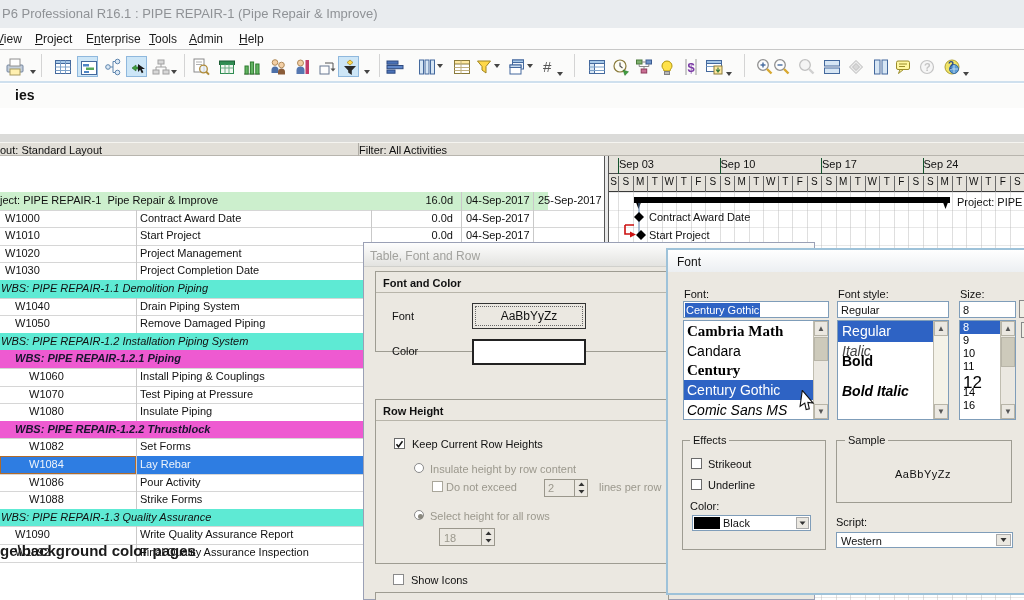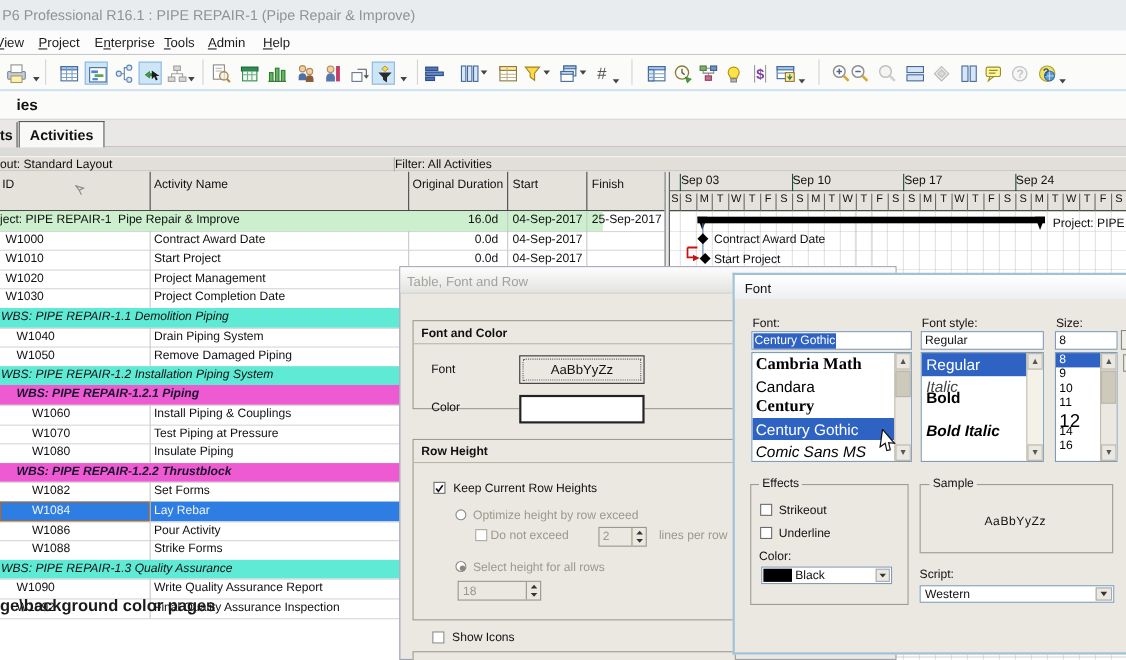--- a/index.html
+++ b/index.html
@@ -346,45 +346,27 @@
           <path d="M8 12 h8 M12 8 v8" stroke="#cfe4f4" stroke-width=".8"></path>
           <text x="6" y="12" font-size="10" font-weight="bold" fill="#2a4a8a" font-family="Liberation Sans">?</text>
         </svg>
       </span>
       <span class="tarrow" style="left:963px;top:22px;border-left-width:3.5px;border-right-width:3.5px;border-top-width:4px;"></span>
     </div>
   <div class="abs" id="toolbarline"></div>
   <div class="abs" id="paneltitle">
       <b>ies</b>
     </div>
-  <div class="abs" id="tabstrip">
-    <div id="tab-ts">ts</div>
-    <div id="tab-act">Activities</div>
-  </div>
   <div class="abs" id="bandgray"></div>
   <div class="abs" id="layoutbar">
     <span style="position:absolute;left:0;top:1px">out: Standard Layout</span>
     <span style="position:absolute;left:359px;top:1px">Filter: All Activities</span>
     <span class="vsep"></span>
   </div>
   <div class="abs" id="tablewrap">
-    <div id="thead">
-      <span class="hlabel" style="left:2px">ID</span>
-      <svg style="position:absolute;left:68px;top:12px" width="10" height="10" viewBox="0 0 10 10">
-          <path d="M1 1 L8 3 L4 5 Z M4 5 L6 9" stroke="#8a8a8a" fill="#e5e2db" stroke-width="1"></path>
-        </svg>
-      <span class="hcol" style="left:136px;"></span>
-      <span class="hlabel" style="left:140px">Activity Name</span>
-      <span class="hcol" style="left:371px;"></span>
-      <span class="hlabel" style="left:375px">Original Duration</span>
-      <span class="hcol" style="left:461px;"></span>
-      <span class="hlabel" style="left:466px">Start</span>
-      <span class="hcol" style="left:533px;"></span>
-      <span class="hlabel" style="left:538px">Finish</span>
-    </div>
     <div id="rows">
         <div class="row green" style="top:36px">
           <span style="position:absolute;left:0;">ject: PIPE REPAIR-1&nbsp; Pipe Repair &amp; Improve</span>
           <span style="position:absolute;left:371px;width:86px;text-align:right;padding-right:4px;">16.0d</span>
           <span class="sdate">04-Sep-2017</span>
           <span class="fdate">25-Sep-2017</span>
           <span class="cline" style="left:461px"></span>
           <span class="cline" style="left:533px"></span>
         </div>
         <div class="rowline" style="top:53.6px"></div>
@@ -590,57 +572,57 @@
       <div id="gbody"></div>
       <div id="gsplit"></div>
     </div>
   </div>
   <div class="abs" id="watermark" style="left:0;top:542px;font-size:15px;font-weight:bold;color:#1b1b1b;white-space:nowrap;">ge\background color pages</div>
 
   <div class="dlg" id="dlg1" style="left:363px;top:242px;width:452px;height:358px;border:1px solid #9aa0b5;">
     <div style="position:absolute;left:0;top:0;right:0;height:24px;background:linear-gradient(#fdfdfd,#e3e3e0);border-bottom:1px solid #d0d0cc;">
       <span style="position:absolute;left:6px;top:6px;font-size:12px;color:#a2a29e;">Table, Font and Row</span>
     </div>
-    <div class="gb" style="left:11px;top:48px;width:294px;height:81px;">
+    <div class="gb" style="left:11px;top:28px;width:294px;height:81px;">
       <span class="gbtitle">Font and Color</span>
       <span class="gbline"></span>
       <span class="lbl" style="left:16px;top:38px;">Font</span>
       <span class="lbl" style="left:16px;top:73px;">Color</span>
       <span style="position:absolute;left:96px;top:31px;width:114px;height:26px;background:#ebe8e1;border:1px solid #333;">
         <span style="position:absolute;left:2px;top:2px;right:2px;bottom:2px;border:1px dotted #666;"></span>
         <span style="position:absolute;left:0;top:5px;width:100%;text-align:center;font-size:12px;color:#111;">AaBbYyZz</span>
       </span>
       <span style="position:absolute;left:96px;top:67px;width:114px;height:26px;background:#fff;border:2px solid #222;"></span>
     </div>
     <div class="gb" style="left:11px;top:156px;width:294px;height:165px;">
       <span class="gbtitle">Row Height</span>
       <span class="gbline"></span>
       <span class="cb" style="left:18px;top:38px;">
           <svg width="9" height="9" viewBox="0 0 9 9">
             <path d="M1.5 4.2 L3.5 6.8 L7.5 1.2" stroke="#111" stroke-width="1.5" fill="none"></path>
           </svg>
         </span>
       <span class="lbl" style="left:36px;top:38px;">Keep Current Row Heights</span>
       <span class="rb" style="left:38px;top:63px;"></span>
-      <span class="glbl" style="left:54px;top:63px;">Optimize height by row exceed</span>
+      <span class="glbl" style="left:54px;top:63px;">Insulate height by row content</span>
       <span class="cb" style="left:56px;top:81px;border-color:#a9a69a;"></span>
       <span class="glbl" style="left:70px;top:81px;">Do not exceed</span>
       <span class="spin" style="left:168px;top:79px;width:44px;height:18px;">
         <span class="glbl" style="left:3px;top:2px;">2</span>
         <span class="spinbtn"><svg width="13" height="16" viewBox="0 0 13 16">
               <path d="M3.5 6 L6.5 2.5 L9.5 6 Z" fill="#333"></path>
               <path d="M3.5 10 L6.5 13.5 L9.5 10 Z" fill="#333"></path>
             </svg></span>
       </span>
       <span class="glbl" style="left:223px;top:81px;">lines per row</span>
       <span class="rb" style="left:38px;top:110px;">
           <span style="position:absolute;left:2.5px;top:2.5px;width:5px;height:5px;border-radius:50%;background:#8a887e;"></span>
         </span>
       <span class="glbl" style="left:54px;top:110px;">Select height for all rows</span>
-      <span class="spin" style="left:40px;top:128px;width:76px;height:18px;">
+      <span class="spin" style="left:63px;top:128px;width:56px;height:18px;">
         <span class="glbl" style="left:4px;top:3px;">18</span>
         <span class="spinbtn"><svg width="13" height="16" viewBox="0 0 13 16">
               <path d="M3.5 6 L6.5 2.5 L9.5 6 Z" fill="#333"></path>
               <path d="M3.5 10 L6.5 13.5 L9.5 10 Z" fill="#333"></path>
             </svg></span>
       </span>
     </div>
     <span class="cb" style="left:29px;top:331px;border-color:#8a8a8a;"></span>
     <span class="lbl" style="left:47px;top:331px;">Show Icons</span>
     <div class="gb" style="left:11px;top:349px;width:294px;height:20px;"></div>

